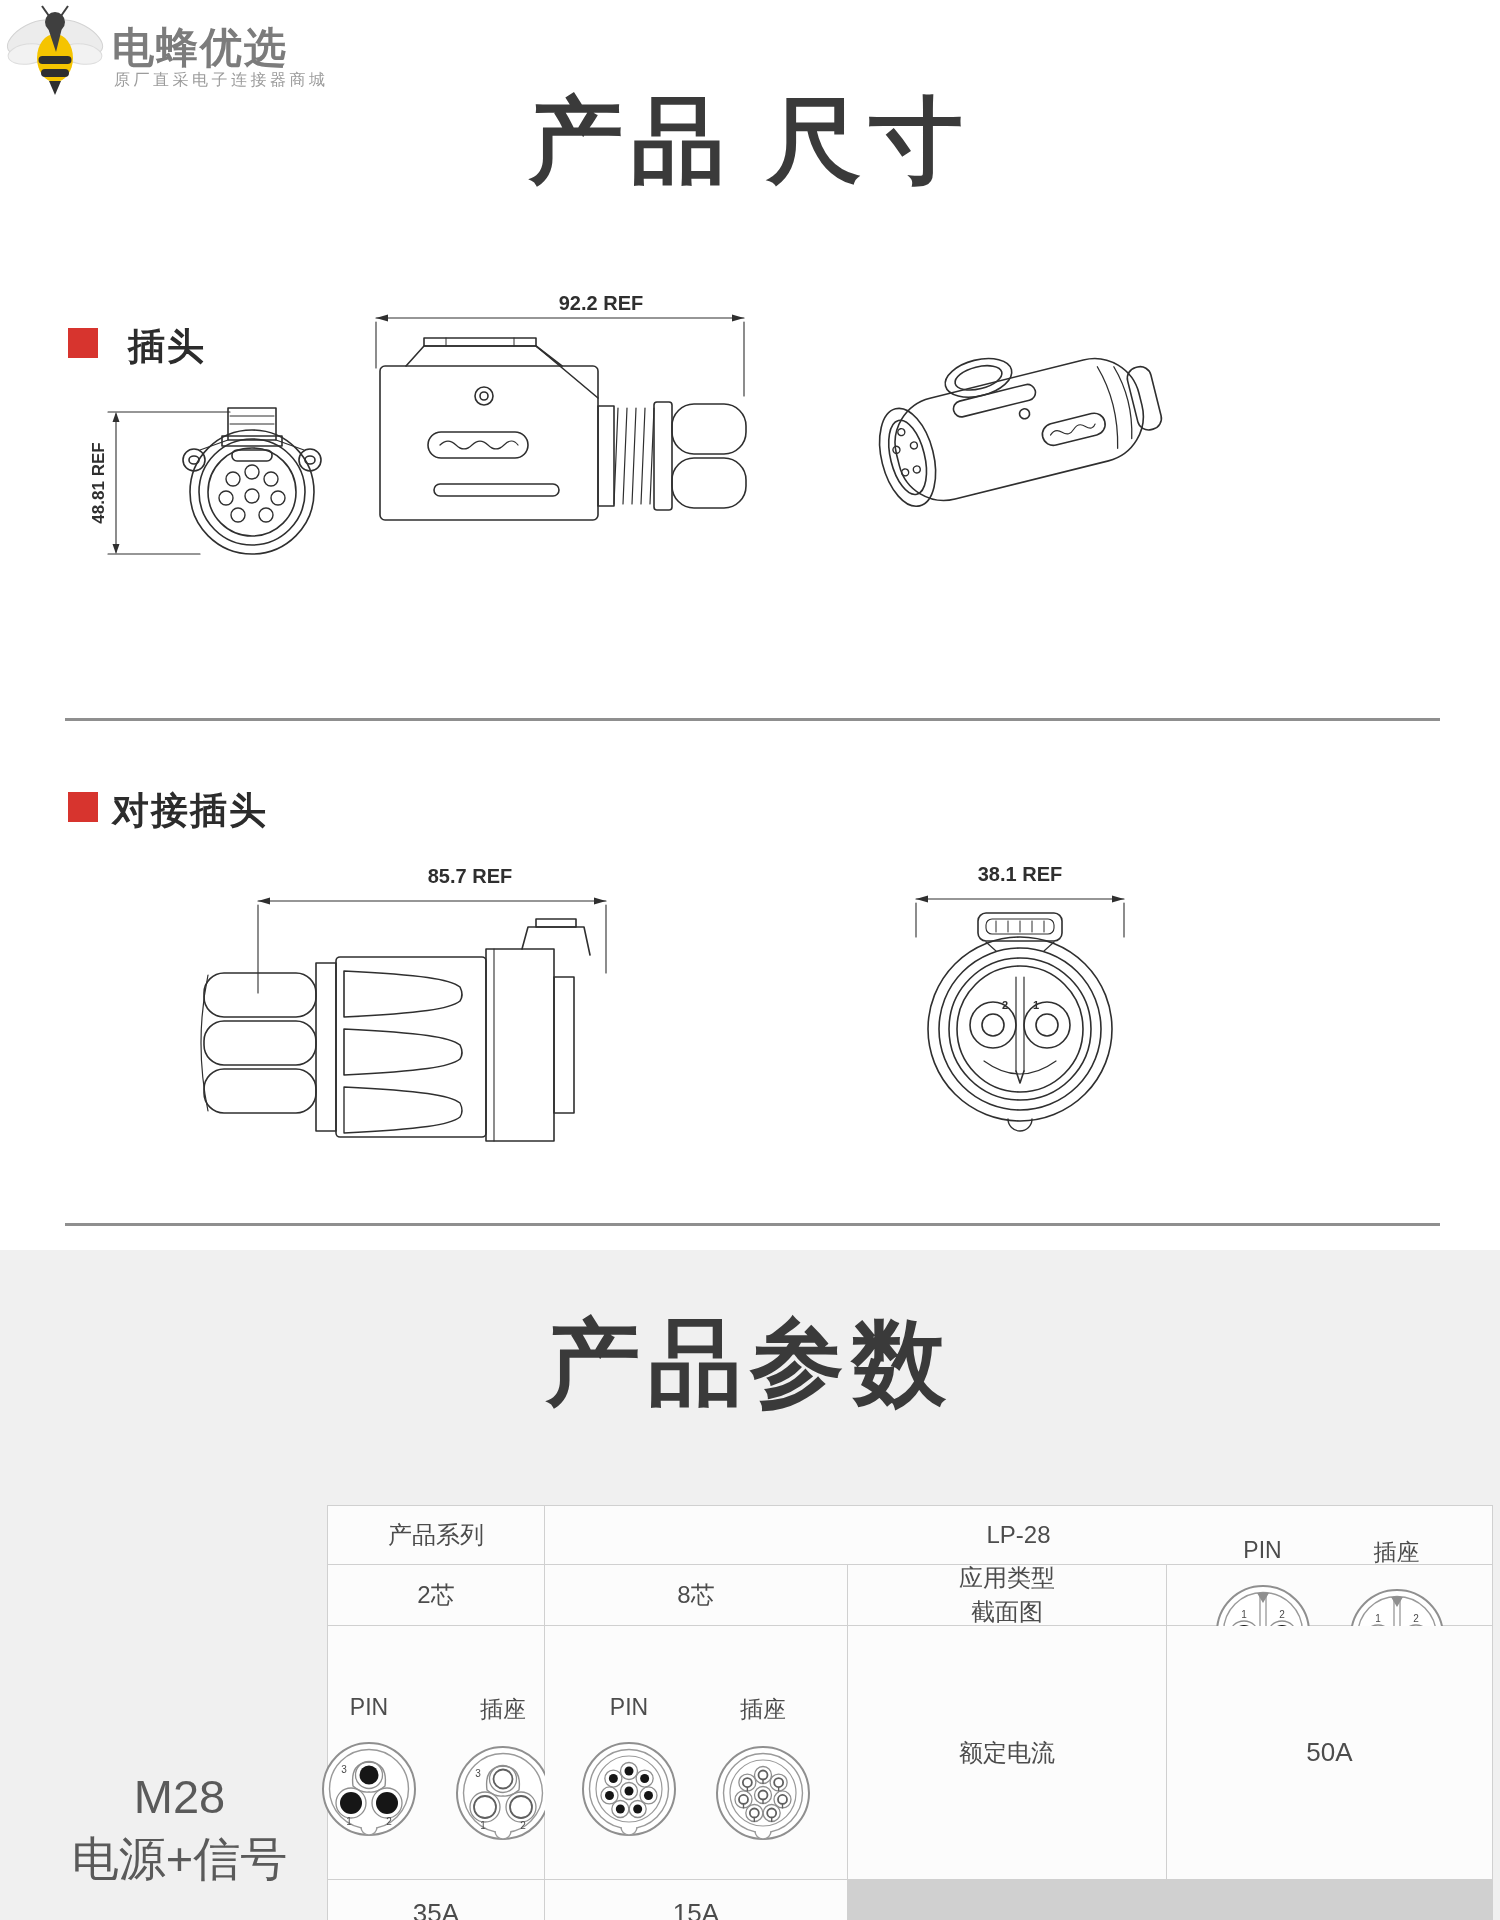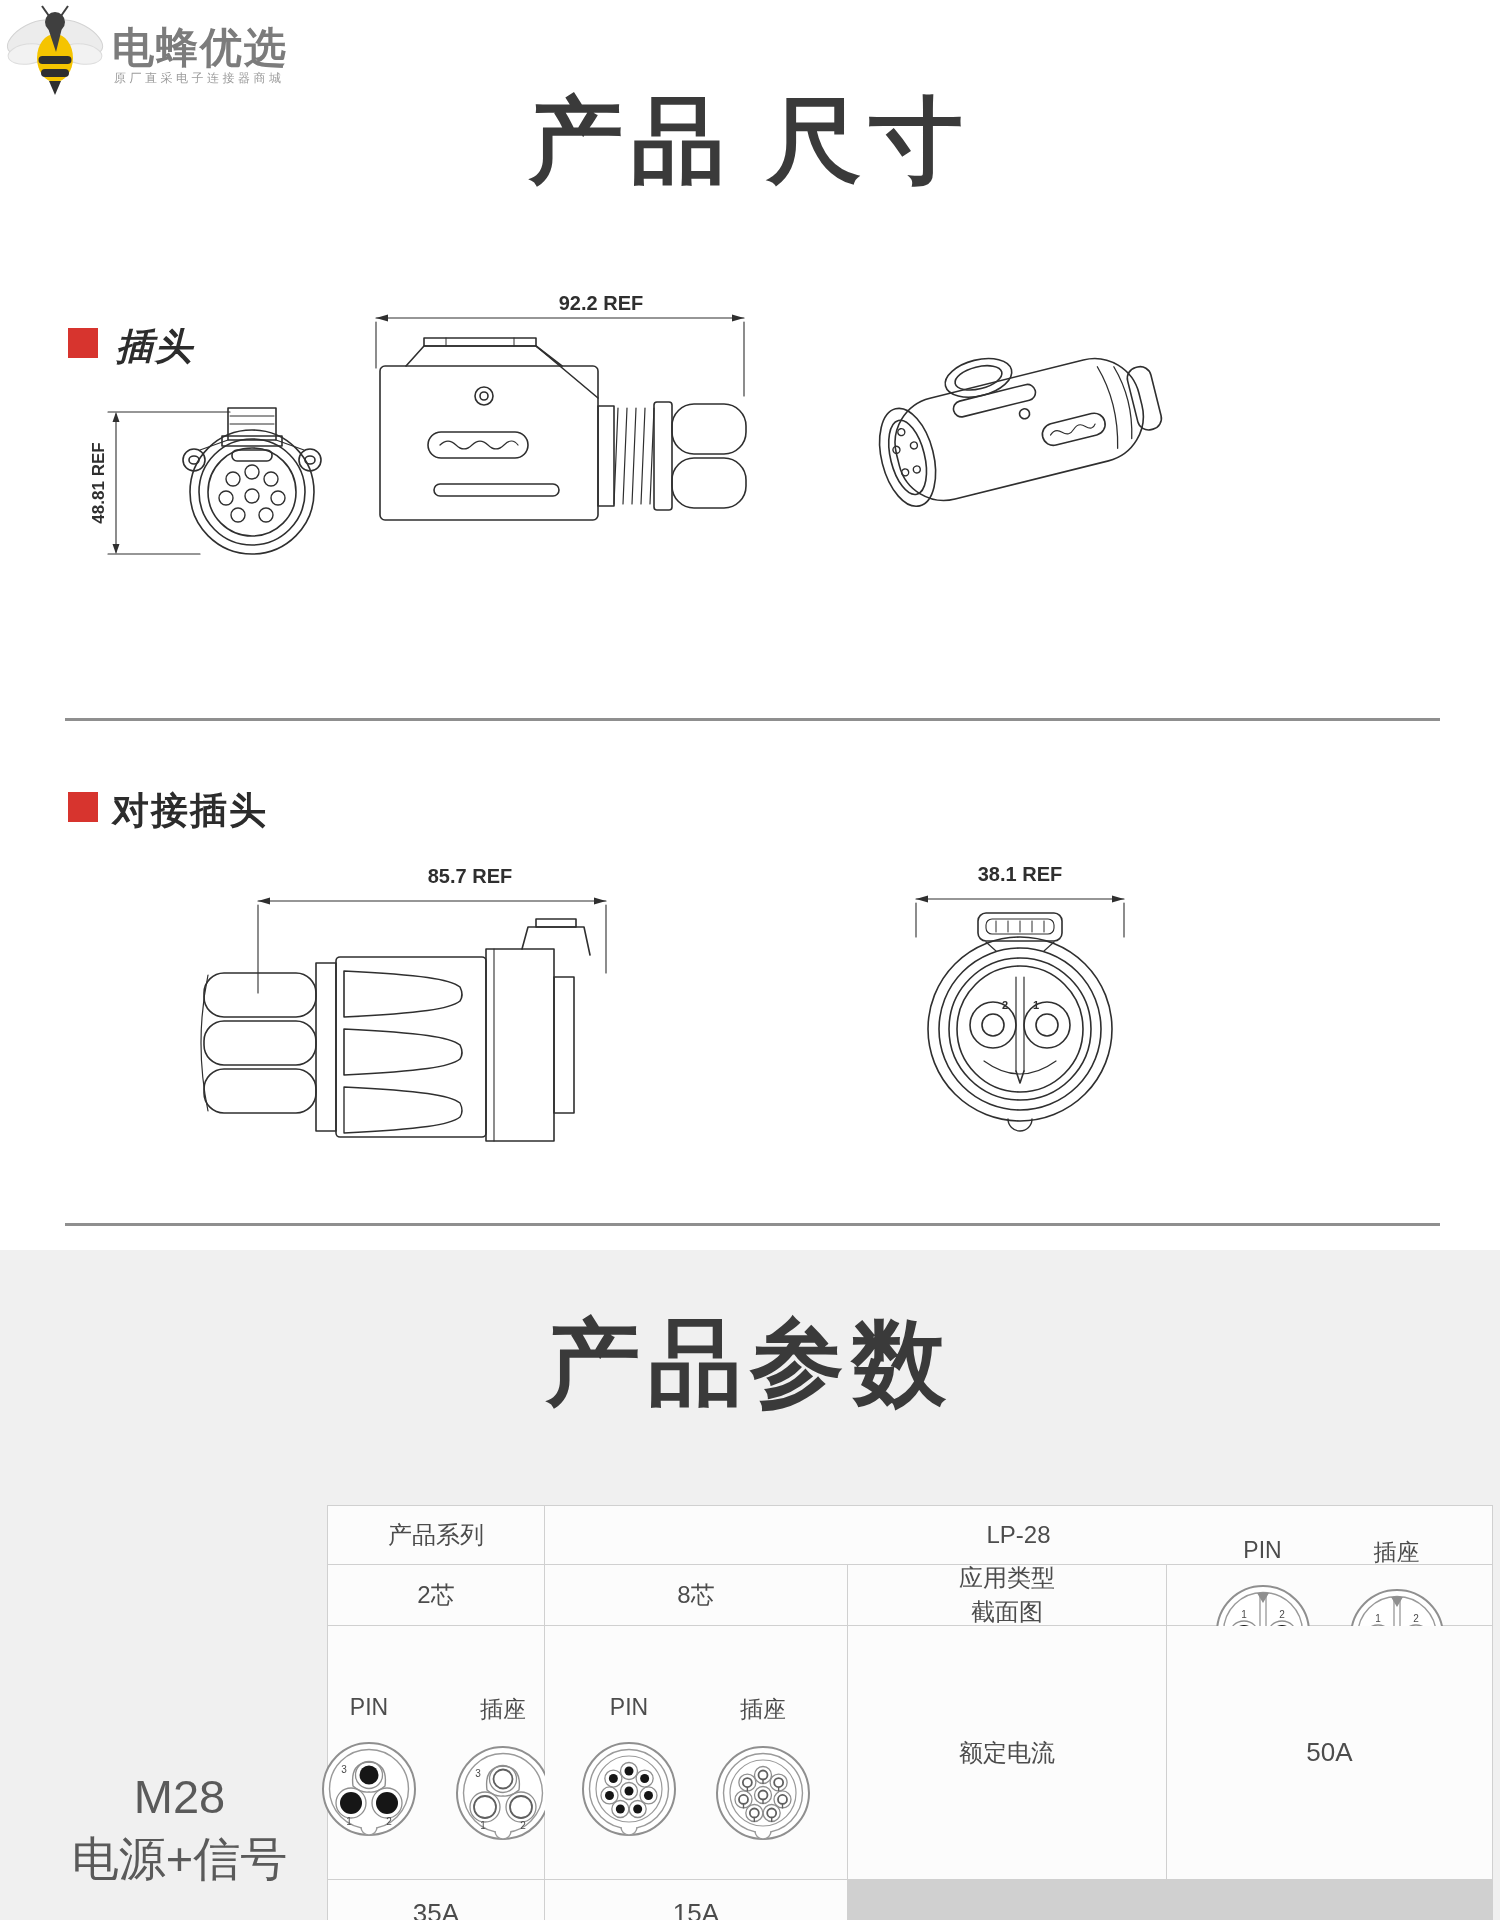--- a/index.html
+++ b/index.html
@@ -2,21 +2,21 @@
 <html><head>
 <meta charset="utf-8">
 <style>
   html,body{margin:0;padding:0;background:#ffffff;}
   .page{position:relative;width:1500px;height:1920px;margin:0 auto;background:#fff;overflow:hidden;
         font-family:"Liberation Sans","DejaVu Sans",sans-serif;color:#3a3a3a;}
   svg text{font-family:"Liberation Sans","DejaVu Sans",sans-serif;}
   .abs{position:absolute;}
   
   .brand-name{position:absolute;left:112px;top:20px;font-size:42px;font-weight:bold;color:#7c7c7c;letter-spacing:2px;}
-  .brand-tagline{position:absolute;left:114px;top:70px;font-size:12px;color:#9c9c9c;letter-spacing:3.5px;}
+  .brand-tagline{position:absolute;left:114px;top:70px;font-size:16px;color:#9c9c9c;letter-spacing:3.5px;}
   
   .big-title{position:absolute;left:0;width:1500px;text-align:center;font-size:94px;font-weight:900;
              color:#3a3a3a;letter-spacing:8px;}
   
   .sec-bullet{position:absolute;width:30px;height:30px;background:#d7342e;}
   .sec-label{position:absolute;font-size:37px;font-weight:700;color:#2c2c2c;letter-spacing:2px;}
   .divider{position:absolute;left:65px;width:1375px;height:3px;background:#8f8f8f;}
   
   .gray-band{position:absolute;left:0;top:1250px;width:1500px;height:670px;background:#f0f0f0;}
   
@@ -58,21 +58,21 @@
         <path d="M45,77 L57,77 L51,91 Z" fill="#2f2f2f"></path>
       </svg>
     </a>
     <div class="brand-name">电蜂优选</div>
     <div class="brand-tagline">原厂直采电子连接器商城</div>
   </div>
 
   <div class="big-title" style="top:78px;">产品 尺寸</div>
 
   <div class="sec-bullet accent-bg" style="left: 68px; top: 328px; background: rgb(215, 52, 46);"></div>
-  <div class="sec-label" style="left:116px;top:322px;font-style:italic;">插头</div>
+  <div class="sec-label" style="left:128px;top:322px;">插头</div>
 
   <svg class="abs tech" style="left:82px;top:392px;" width="265" height="172" viewBox="0 0 265 172" fill="none" stroke="#2f2f2f" stroke-width="1.6" stroke-linejoin="round" stroke-linecap="round">
 
     <g stroke-width="1.1">
       <line x1="26" y1="20" x2="148" y2="20"></line>
       <line x1="26" y1="162" x2="118" y2="162"></line>
       <line x1="34" y1="22" x2="34" y2="160"></line>
     </g>
     <path d="M34,20 l-3.5,10 h7 z" fill="#2f2f2f" stroke="none"></path>
     <path d="M34,162 l-3.5,-10 h7 z" fill="#2f2f2f" stroke="none"></path>

